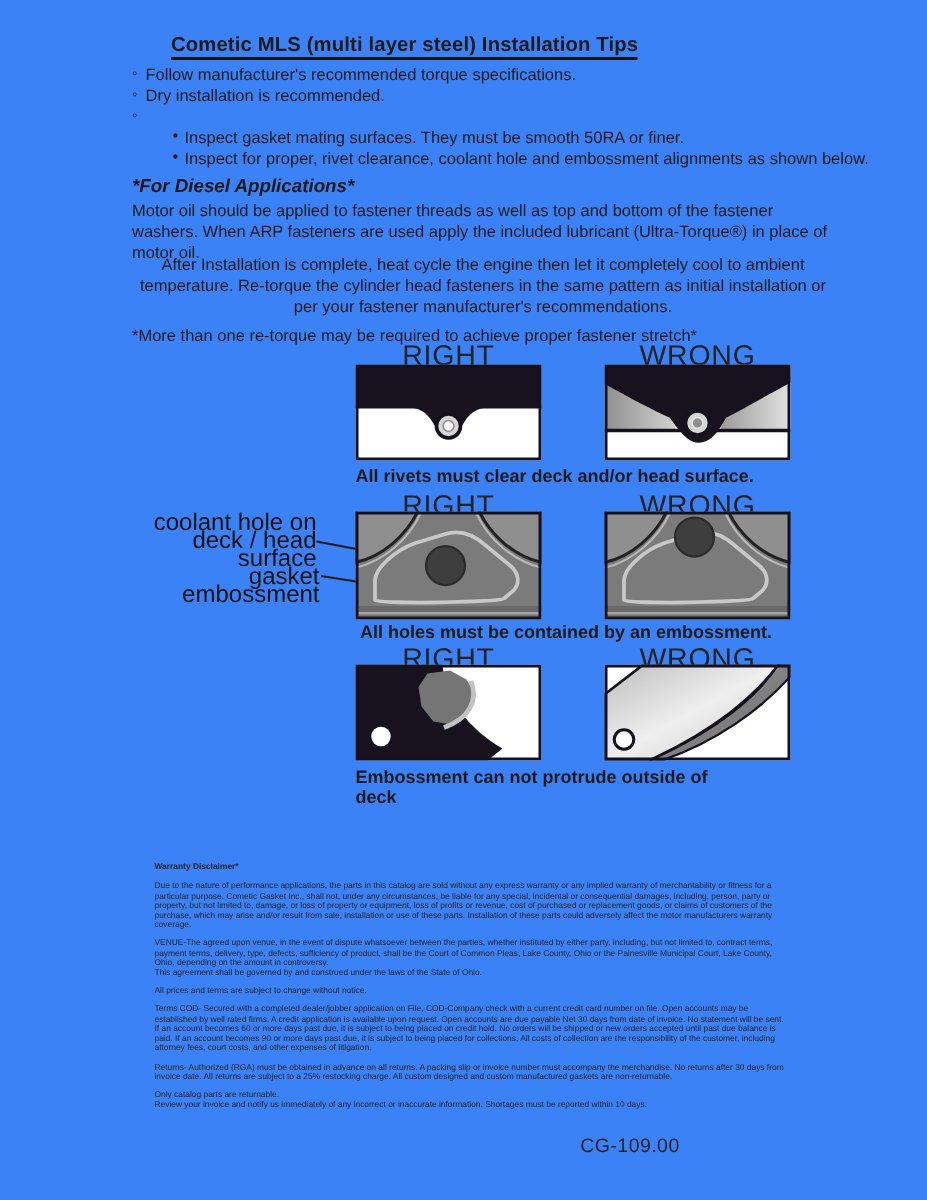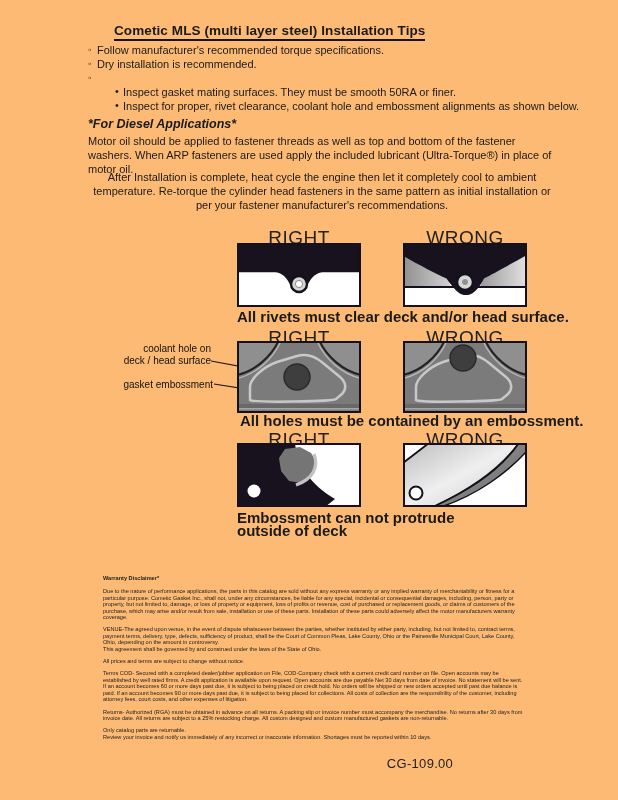--- a/index.html
+++ b/index.html
@@ -1,33 +1,33 @@
 <!DOCTYPE html>
 <html><head>
 <meta charset="utf-8">
 <style>
   html,body{margin:0;padding:0;background:#ffffff;}
   #page{
-    position:relative;width:618px;height:800px;background:#fdba74;overflow:hidden;
+    position:relative;width:618px;height:800px;background:#3b82f6;overflow:hidden;
     font-family:"Liberation Sans", sans-serif;color:#1a1a1a;
   }
   .abs{position:absolute;}
   .doc-title{
     font-size:13.5px;font-weight:bold;letter-spacing:.1px;
     border-bottom:2px solid #141414;padding-bottom:1px;display:inline-block;
   }
   .bullet-row{display:flex;align-items:flex-start;height:14px;font-size:11px;line-height:14px;}
   .bullet-marker{width:9px;font-size:10px;line-height:14px;}
   .sub-bullet-row{display:flex;align-items:flex-start;height:14px;font-size:11px;line-height:14px;margin-left:27px;}
   .sub-marker{width:8px;font-size:11px;line-height:13px;}
   .h2{font-size:12.5px;font-weight:bold;}
   .para{font-size:11px;line-height:14px;letter-spacing:0;}
   .rw-label{font-size:19px;letter-spacing:.5px;text-align:center;width:80px;color:#222;}
-  .caption{font-size:15px;font-weight:bold;line-height:12.5px;}
-  .diag-label{font-size:10px;line-height:12px;text-align:right;color:#111;}
+  .caption{font-size:12px;font-weight:bold;line-height:12.5px;}
+  .diag-label{font-size:16px;line-height:12px;text-align:right;color:#111;}
   .fineprint{font-size:5.6px;line-height:6.4px;color:#222;width:424px;}
   .fine-head{font-weight:bold;margin-bottom:7px;}
   .fine-para{margin-bottom:6px;white-space:pre-line;}
   .page-num{font-size:13px;color:#222;letter-spacing:.3px;}
   svg{display:block;}
 </style>
 </head>
 <body>
 
 <div id="page">
@@ -54,20 +54,21 @@
     </div>
     <div class="sub-bullet-row">
       <span class="sub-marker">•</span>
       <span>Inspect for proper, rivet clearance, coolant hole and embossment alignments as shown below.</span>
     </div>
   </div>
 
   <div class="abs h2" style="left:88px;top:117px;font-style:italic;">*For Diesel Applications*</div>
   <div class="abs para" style="left:88px;top:134px;width:468px;">Motor oil should be applied to fastener threads as well as top and bottom of the fastener washers. When ARP fasteners are used apply the included lubricant (Ultra-Torque®) in place of motor oil.</div>
   <div class="abs para" style="left:88px;top:170px;width:468px;text-align:center;">After Installation is complete, heat cycle the engine then let it completely cool to ambient temperature. Re-torque the cylinder head fasteners in the same pattern as initial installation or per your fastener manufacturer's recommendations.</div>
+  <div class="abs para" style="left:88px;top:217px;width:468px;">*More than one re-torque may be required to achieve proper fastener stretch*</div>
 
   <div class="abs rw-label" style="left:259px;top:227px;">RIGHT</div>
   <div class="abs rw-label" style="left:425px;top:227px;">WRONG</div>
 
   <div class="abs" style="left:237px;top:243px;">
     <svg width="124" height="64" viewBox="0 0 124 64">
       <rect x="0" y="0" width="124" height="64" fill="#ffffff"></rect>
       <path d="M1,22 C12,25.5 24,27.8 34,28.5 L1,28.5 Z" fill="#b4b4b4"></path>
       <path d="M123,22 C112,25.5 100,27.8 90,28.5 L123,28.5 Z" fill="#b4b4b4"></path>
       <line x1="0" y1="28.5" x2="124" y2="28.5" stroke="#18121f" stroke-width="1.6"></line>

